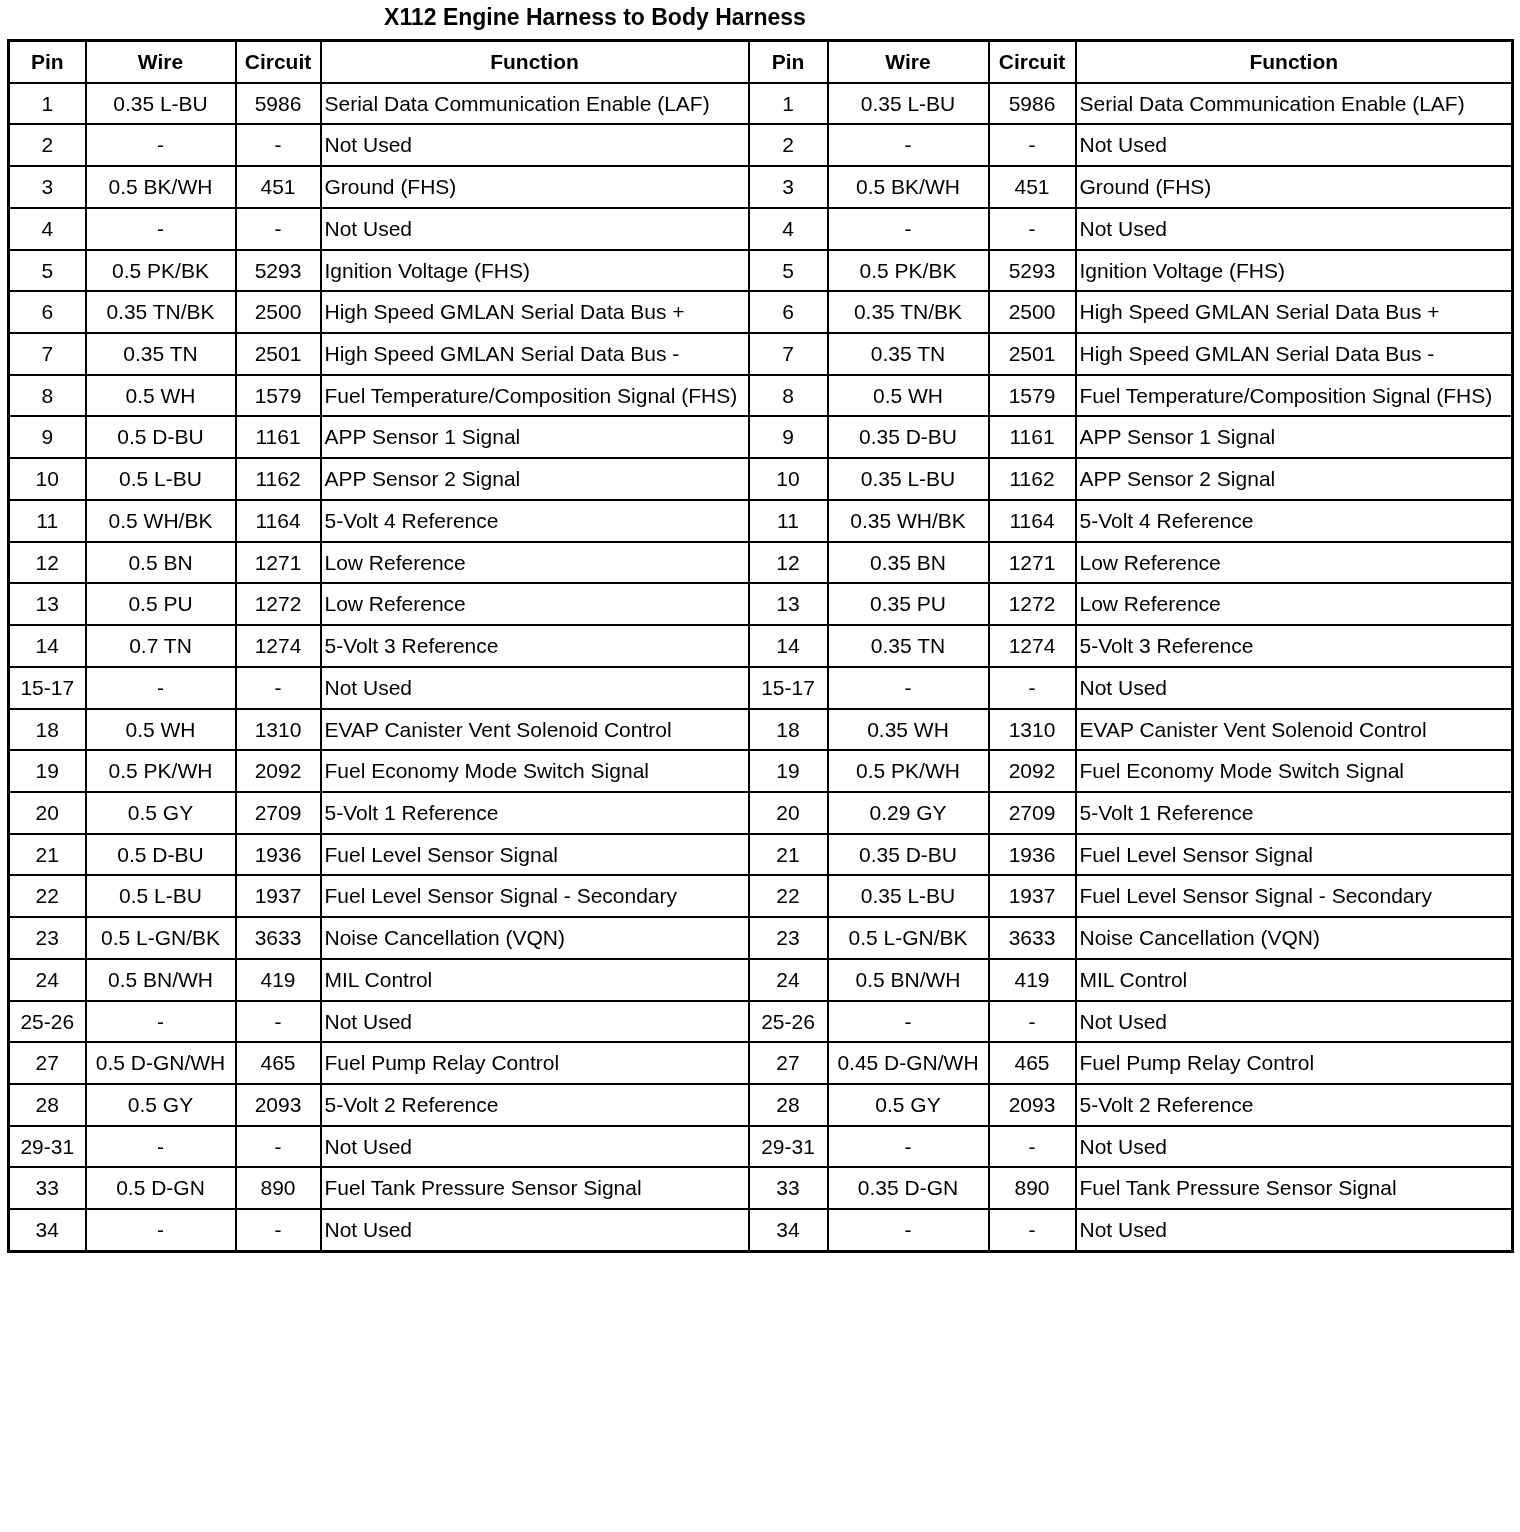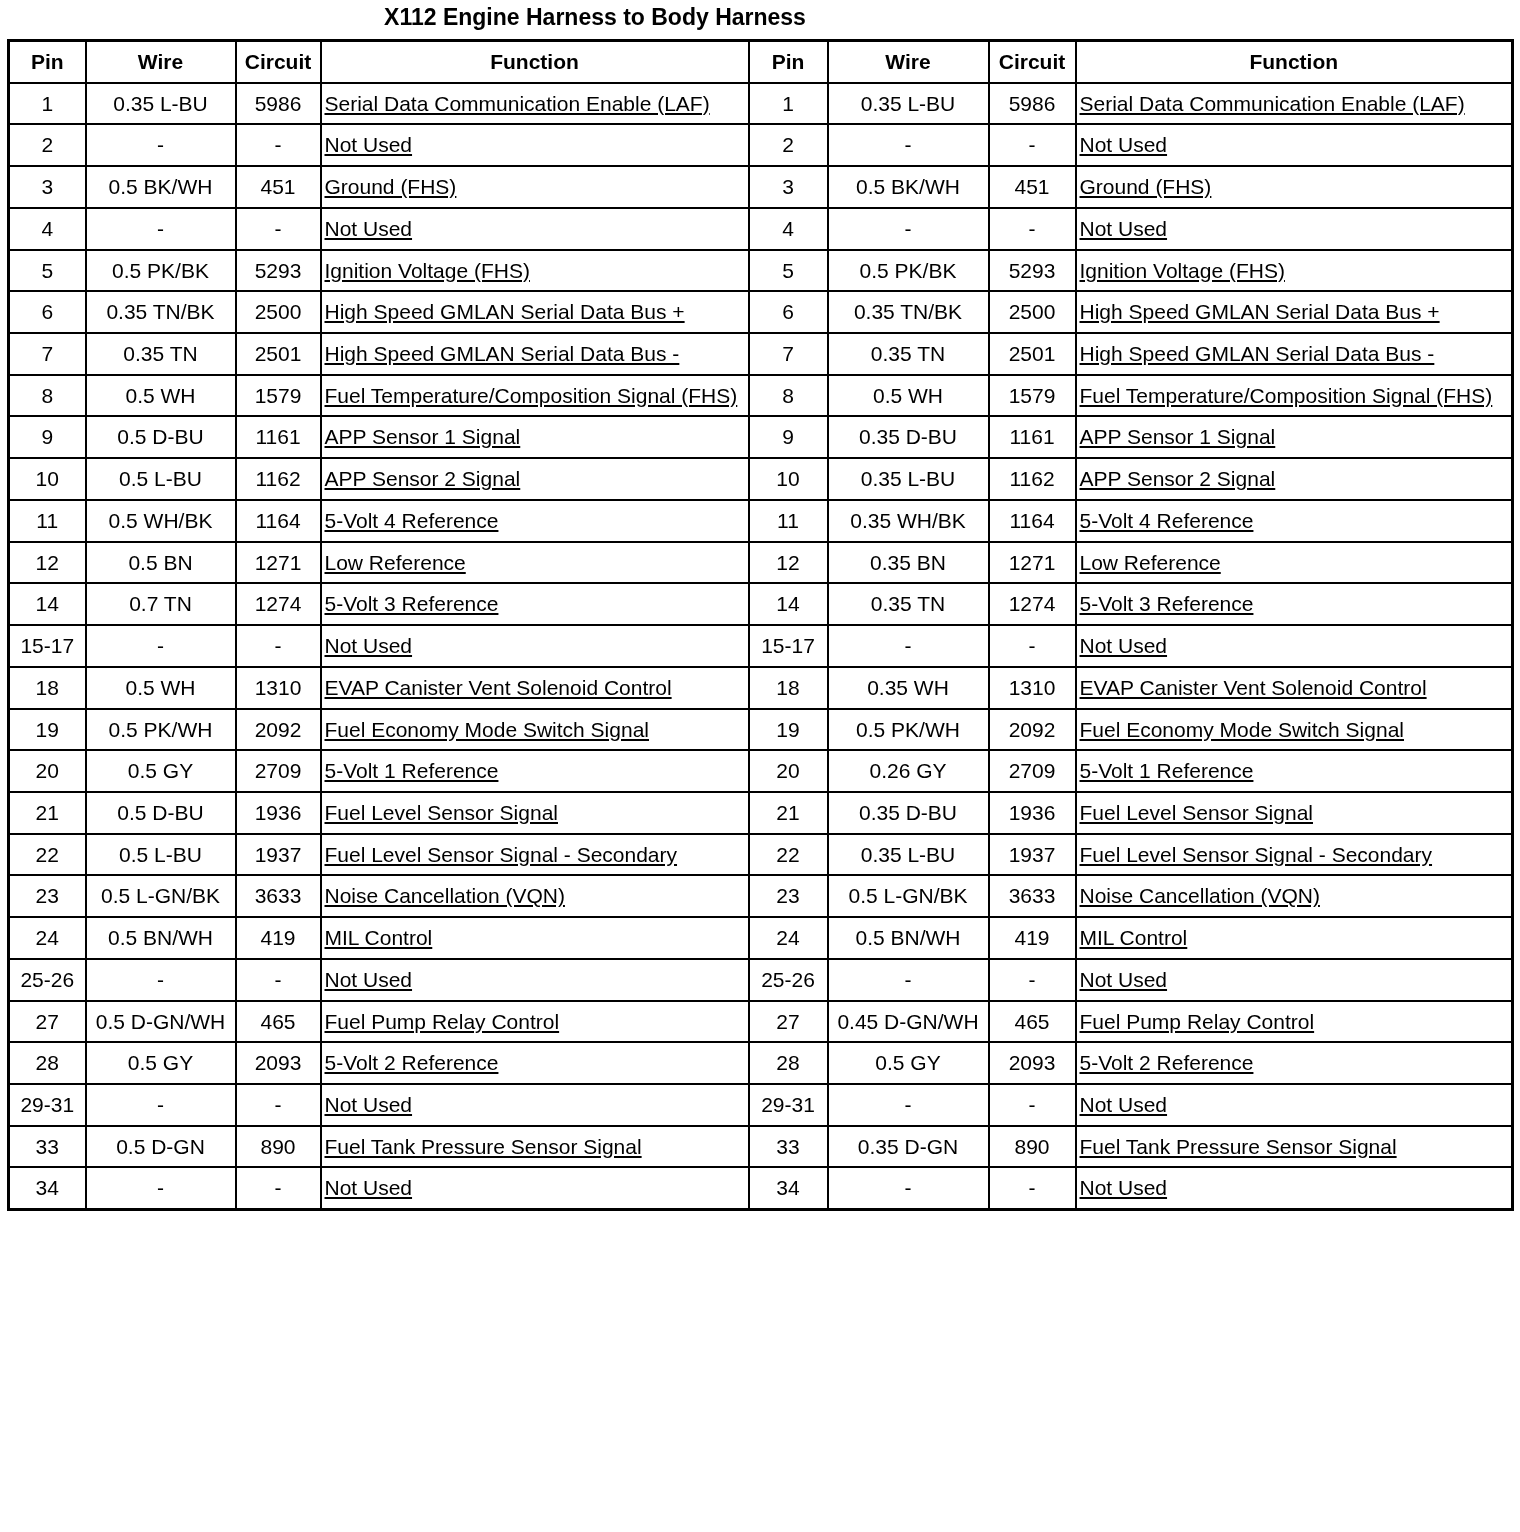--- a/index.html
+++ b/index.html
@@ -45,21 +45,20 @@
   }
   td.col-pin,
   td.col-wire,
   td.col-circuit {
     text-align: center;
   }
   td.col-function {
     text-align: left;
     padding-left: 6px;
     padding-right: 4px;
-    text-decoration: underline;
   }
 </style>
 </head>
 <body>
 
 <div class="page">
   <div class="title">X112 Engine Harness to Body Harness</div>
 
   <table class="pinout">
     <colgroup>
@@ -199,20 +198,30 @@
           <td class="col-pin">12</td>
           <td class="col-wire">0.5 BN</td>
           <td class="col-circuit">1271</td>
           <td class="col-function">Low Reference</td>
           <td class="col-pin">12</td>
           <td class="col-wire">0.35 BN</td>
           <td class="col-circuit">1271</td>
           <td class="col-function">Low Reference</td>
         </tr>
         <tr>
+          <td class="col-pin">13</td>
+          <td class="col-wire">0.5 PU</td>
+          <td class="col-circuit">1272</td>
+          <td class="col-function">Low Reference</td>
+          <td class="col-pin">13</td>
+          <td class="col-wire">0.35 PU</td>
+          <td class="col-circuit">1272</td>
+          <td class="col-function">Low Reference</td>
+        </tr>
+        <tr>
           <td class="col-pin">14</td>
           <td class="col-wire">0.7 TN</td>
           <td class="col-circuit">1274</td>
           <td class="col-function">5-Volt 3 Reference</td>
           <td class="col-pin">14</td>
           <td class="col-wire">0.35 TN</td>
           <td class="col-circuit">1274</td>
           <td class="col-function">5-Volt 3 Reference</td>
         </tr>
         <tr>
@@ -244,21 +253,21 @@
           <td class="col-wire">0.5 PK/WH</td>
           <td class="col-circuit">2092</td>
           <td class="col-function">Fuel Economy Mode Switch Signal</td>
         </tr>
         <tr>
           <td class="col-pin">20</td>
           <td class="col-wire">0.5 GY</td>
           <td class="col-circuit">2709</td>
           <td class="col-function">5-Volt 1 Reference</td>
           <td class="col-pin">20</td>
-          <td class="col-wire">0.26 GY</td>
+          <td class="col-wire">0.29 GY</td>
           <td class="col-circuit">2709</td>
           <td class="col-function">5-Volt 1 Reference</td>
         </tr>
         <tr>
           <td class="col-pin">21</td>
           <td class="col-wire">0.5 D-BU</td>
           <td class="col-circuit">1936</td>
           <td class="col-function">Fuel Level Sensor Signal</td>
           <td class="col-pin">21</td>
           <td class="col-wire">0.35 D-BU</td>

